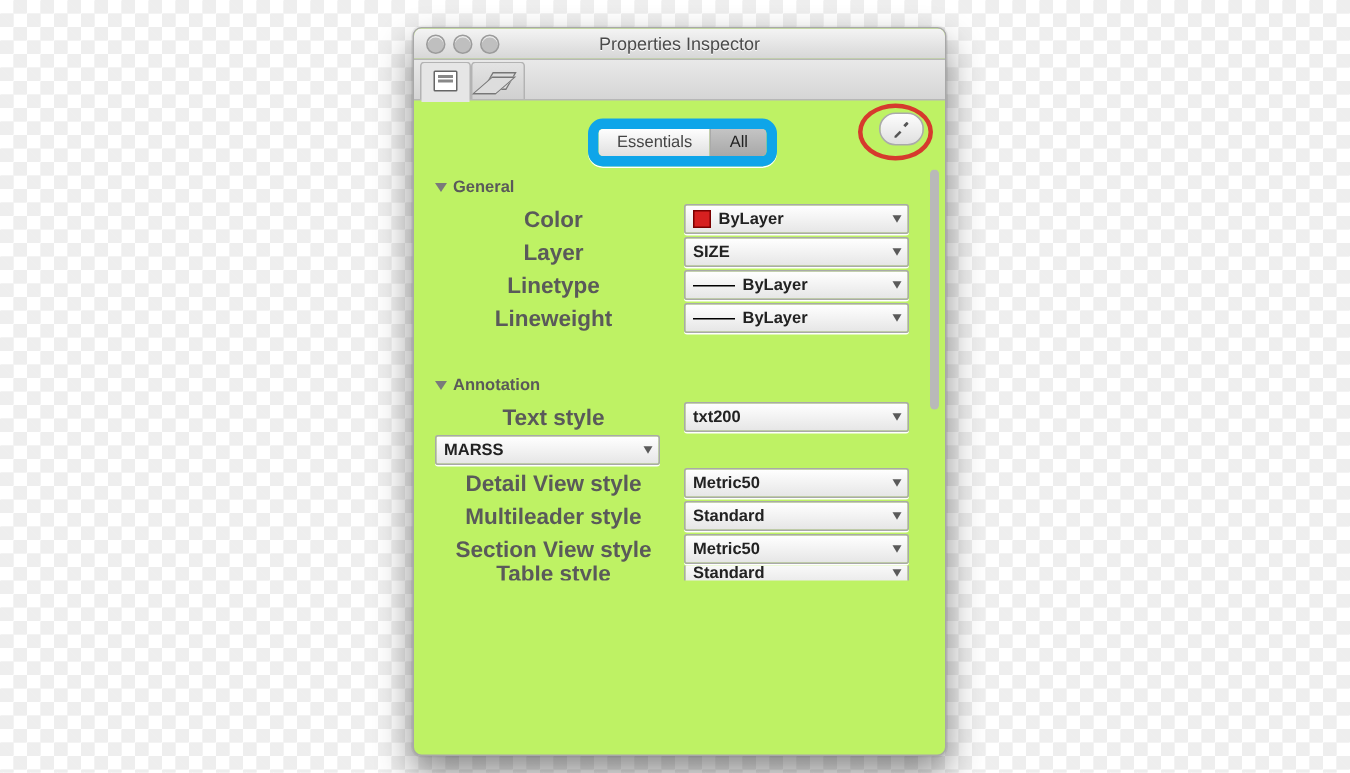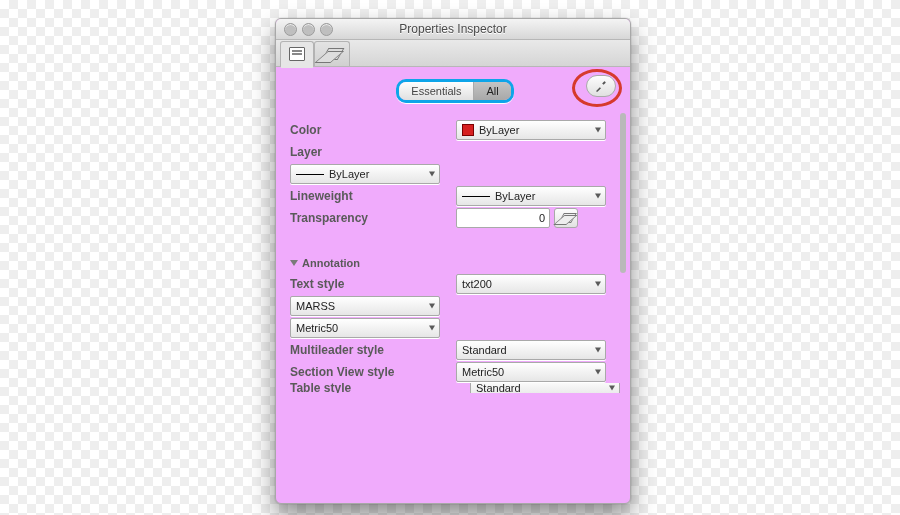--- a/index.html
+++ b/index.html
@@ -1,61 +1,61 @@
 <!DOCTYPE html>
 <html><head>
 <meta charset="utf-8">
 <style>
 html,body{margin:0;padding:0;width:900px;height:515px;font-family:"Lucida Grande","Helvetica Neue",Arial,sans-serif;font-size:11px;color:#333;
 background-image:linear-gradient(45deg,#eee 25%,transparent 25%,transparent 75%,#eee 75%),linear-gradient(45deg,#eee 25%,transparent 25%,transparent 75%,#eee 75%);
 background-size:18px 18px;background-position:0 0,9px 9px;}
-.win{position:absolute;left:275px;top:18px;width:354px;height:484px;background:#f0abfc;border:1px solid #a8a8a8;border-radius:6px;box-shadow:0 12px 24px rgba(0,0,0,.45),0 0 0 1px rgba(0,0,0,.05);overflow:hidden;}
+.win{position:absolute;left:275px;top:18px;width:354px;height:484px;background:#bef264;border:1px solid #a8a8a8;border-radius:6px;box-shadow:0 12px 24px rgba(0,0,0,.45),0 0 0 1px rgba(0,0,0,.05);overflow:hidden;}
 .titlebar{height:20px;background:linear-gradient(#f4f4f4,#d7d7d7);border-bottom:1px solid #b7b7b7;display:flex;align-items:center;position:relative;}
 .traffic{display:flex;gap:5px;padding-left:8px;}
 .tl{width:11px;height:11px;border-radius:50%;background:#bfbfbf;border:1px solid #9b9b9b;box-shadow:inset 0 1px 0 rgba(255,255,255,.7);}
 .wtitle{position:absolute;left:0;right:0;text-align:center;font-size:12px;color:#4a4a4a;text-shadow:0 1px 0 #fff;}
 .tabstrip{height:26px;background:linear-gradient(#e9e9e9,#d5d5d5);border-bottom:1px solid #b7b7b7;display:flex;align-items:flex-end;padding-left:4px;gap:0;}
 .tab{height:24px;padding:0 8px;display:flex;align-items:center;justify-content:center;border:1px solid #b3b3b3;border-bottom:none;background:linear-gradient(#e3e3e3,#d0d0d0);border-radius:3px 3px 0 0;color:#666;position:relative;}
 .tab.active{background:#e6e6e6;color:#444;}
 .tab.active::after{content:"";position:absolute;height:2px;background:#e6e6e6;left:0;right:0;bottom:-2px;}
 .ticon-quick{width:14px;height:12px;border:1px solid #666;border-radius:1px;background:#fff;position:relative;}
 .ticon-quick::after{content:"";position:absolute;left:2px;right:2px;top:2px;height:2px;background:#888;box-shadow:0 3px 0 #888;}
 .ticon-stack{position:relative;width:18px;height:12px;}
 .ticon-stack span,.ticon-stack span::before{content:"";position:absolute;width:14px;height:10px;border:1px solid #777;transform:skewX(-30deg);background:#ddd;}
 .ticon-stack span{left:2px;top:0;}
 .ticon-stack span::before{left:-3px;top:2px;}
 .body{position:absolute;top:48px;left:0;right:0;bottom:0;padding:12px 10px 4px 14px;box-sizing:border-box;}
 .seg{display:flex;justify-content:center;margin-bottom:10px;position:relative;}
-.segwrap{display:inline-flex;border:3px solid #0ea5e9;border-radius:10px;overflow:hidden;height:18px;box-shadow:0 1px 0 #fff;}
+.segwrap{display:inline-flex;border:7px solid #0ea5e9;border-radius:10px;overflow:hidden;height:18px;box-shadow:0 1px 0 #fff;}
 .segbtn{padding:0 12px;font-size:11px;line-height:18px;background:linear-gradient(#fefefe,#e0e0e0);color:#444;cursor:default;}
 .segbtn.on{background:linear-gradient(#c4c4c4,#a8a8a8);color:#222;}
 .segbtn+.segbtn{border-left:1px solid #aaa;}
 .pick{position:absolute;right:4px;top:-4px;width:28px;height:20px;border:1px solid #aaa;border-radius:11px;background:linear-gradient(#fdfdfd,#e0e0e0);display:flex;align-items:center;justify-content:center;}
 .pick svg{width:14px;height:14px;}
 .callout{position:absolute;right:-2px;top:-10px;width:44px;height:32px;border:3px solid #d63a2d;border-radius:50%;pointer-events:none;}
 .scroll{position:absolute;top:46px;left:14px;right:4px;bottom:4px;overflow:hidden;}
 .scrollbar{position:absolute;right:0;top:0;width:6px;height:160px;background:#b9b9b9;border-radius:3px;}
 .grp{color:#555;margin:6px 0 6px 0;}
 .grphdr{display:flex;align-items:center;gap:4px;font-weight:bold;color:#5a5a5a;font-size:11px;margin-bottom:4px;}
 .disc{width:0;height:0;border-left:4px solid transparent;border-right:4px solid transparent;border-top:6px solid #7a7a7a;}
 .row{display:flex;align-items:center;height:22px;}
-.lbl{width:158px;text-align:left;padding-right:8px;font-weight:bold;color:#5a5a5a;font-size:12px;}
-.ctrl{flex:1;display:flex;align-items:flex-end;gap:4px;max-width:150px;}
+.lbl{width:158px;text-align:center;padding-right:8px;font-weight:bold;color:#5a5a5a;font-size:15px;}
+.ctrl{flex:1;display:flex;align-items:flex-end;gap:4px;max-width:150px;font-weight:bold;}
 .select{flex:1;height:18px;border:1px solid #a9a9a9;border-radius:2px;background:linear-gradient(#ffffff,#e6e6e6);display:flex;align-items:center;padding:0 14px 0 5px;font-size:11px;color:#222;position:relative;gap:5px;box-shadow:0 1px 0 #fff;}
 .select .arr{position:absolute;right:4px;top:50%;transform:translateY(-50%);width:0;height:0;border-left:3px solid transparent;border-right:3px solid transparent;border-top:5px solid #5a5a5a;}
 .swatch{width:10px;height:10px;background:#d62020;border:1px solid #7a0000;}
 .ltline{width:28px;height:0;border-top:1px solid #000;}
 .input{flex:1;height:18px;border:1px solid #a9a9a9;border-radius:2px;background:#fff;padding:0 4px;font-size:11px;color:#222;display:flex;align-items:center;}
 .numeric{justify-content:flex-end;}
 .smallbtn{width:22px;height:18px;border:1px solid #a9a9a9;border-radius:3px;background:linear-gradient(#fdfdfd,#e2e2e2);display:flex;align-items:center;justify-content:center;}
 .smallbtn .stack{position:relative;width:14px;height:10px;}
 .smallbtn .stack span,.smallbtn .stack span::before{content:"";position:absolute;width:11px;height:8px;border:1px solid #777;transform:skewX(-30deg);background:#eee;}
 .smallbtn .stack span{left:2px;top:0;}
 .smallbtn .stack span::before{left:-2px;top:1px;}
-.clip{height:10px;overflow:hidden;gap:14px;}
+.clip{height:10px;overflow:hidden;}
 </style>
 </head>
 <body>
 
 <div class="win">
 
   <div class="titlebar">
     <div class="traffic">
       <div class="tl"></div>
       <div class="tl"></div>
@@ -87,37 +87,48 @@
         <svg viewBox="0 0 24 24">
             <path d="M4 20l6-6 2 2-6 6H4v-2zm15.7-13.3a1 1 0 000-1.4l-1-1a1 1 0 00-1.4 0L14 7.6l2.4 2.4 3.3-3.3z" fill="#555"></path>
           </svg>
       </div>
     </div>
 
     <div class="scroll">
       <div class="scrollbar"></div>
 
       <div class="grp">
+        <div class="grphdr">
+          <span class="disc"></span>
+          <span>General</span>
+        </div>
 
         <div class="row">
           <div class="lbl">Color</div>
           <div class="ctrl">
             <div class="select">
               <span class="swatch"></span>
               <span>ByLayer</span>
               <span class="arr"></span>
             </div>
           </div>
         </div>
 
         <div class="row">
           <div class="lbl">Layer</div>
-        </div>
-
-        <div class="row">
+          <div class="ctrl">
+            <div class="select">
+              <span>SIZE</span>
+              <span class="arr"></span>
+            </div>
+          </div>
+        </div>
+
+        <div class="row">
+          <div class="lbl">Linetype</div>
           <div class="ctrl">
             <div class="select">
               <span class="ltline"></span>
               <span>ByLayer</span>
               <span class="arr"></span>
             </div>
           </div>
         </div>
 
 
@@ -125,34 +136,20 @@
           <div class="lbl">Lineweight</div>
           <div class="ctrl">
             <div class="select">
               <span class="ltline"></span>
               <span>ByLayer</span>
               <span class="arr"></span>
             </div>
           </div>
         </div>
 
-        <div class="row">
-          <div class="lbl">Transparency</div>
-          <div class="ctrl">
-            <div class="input numeric" style="flex:0 0 84px">
-              <span>0</span>
-            </div>
-            <div class="smallbtn">
-              <span class="stack">
-                  <span></span>
-                </span>
-            </div>
-            <span class="arr" style="position:static;margin-left:-2px"></span>
-          </div>
-        </div>
       </div>
 
       <div class="grp" style="margin-top:28px">
         <div class="grphdr">
           <span class="disc"></span>
           <span>Annotation</span>
         </div>
 
         <div class="row">
           <div class="lbl">Text style</div>
@@ -167,20 +164,21 @@
         <div class="row">
           <div class="ctrl">
               <div class="select">
             <span>MARSS</span>
             <span class="arr"></span>
           </div>
             </div>
         </div>
 
         <div class="row">
+          <div class="lbl">Detail View style</div>
           <div class="ctrl">
               <div class="select">
             <span>Metric50</span>
             <span class="arr"></span>
           </div>
             </div>
         </div>
 
         <div class="row">
           <div class="lbl">Multileader style</div>

